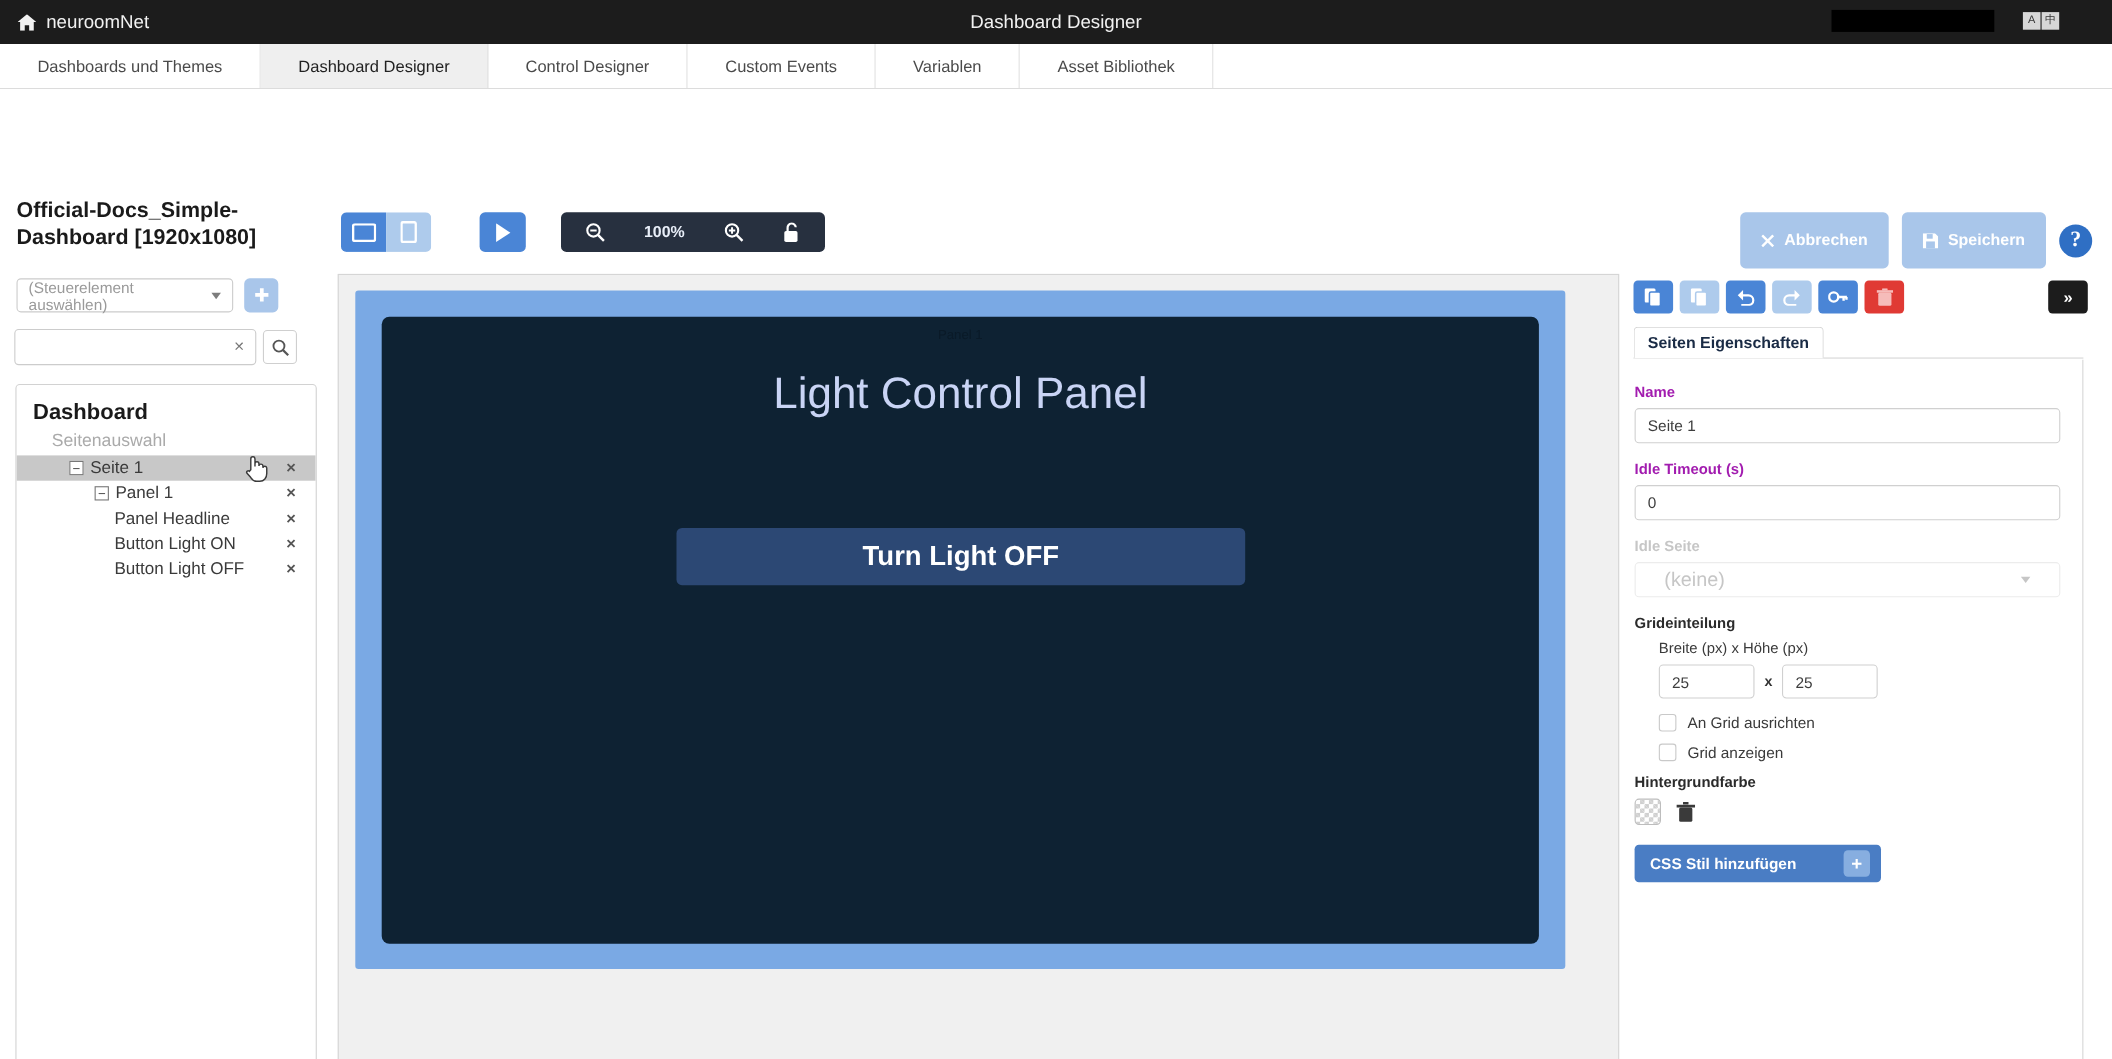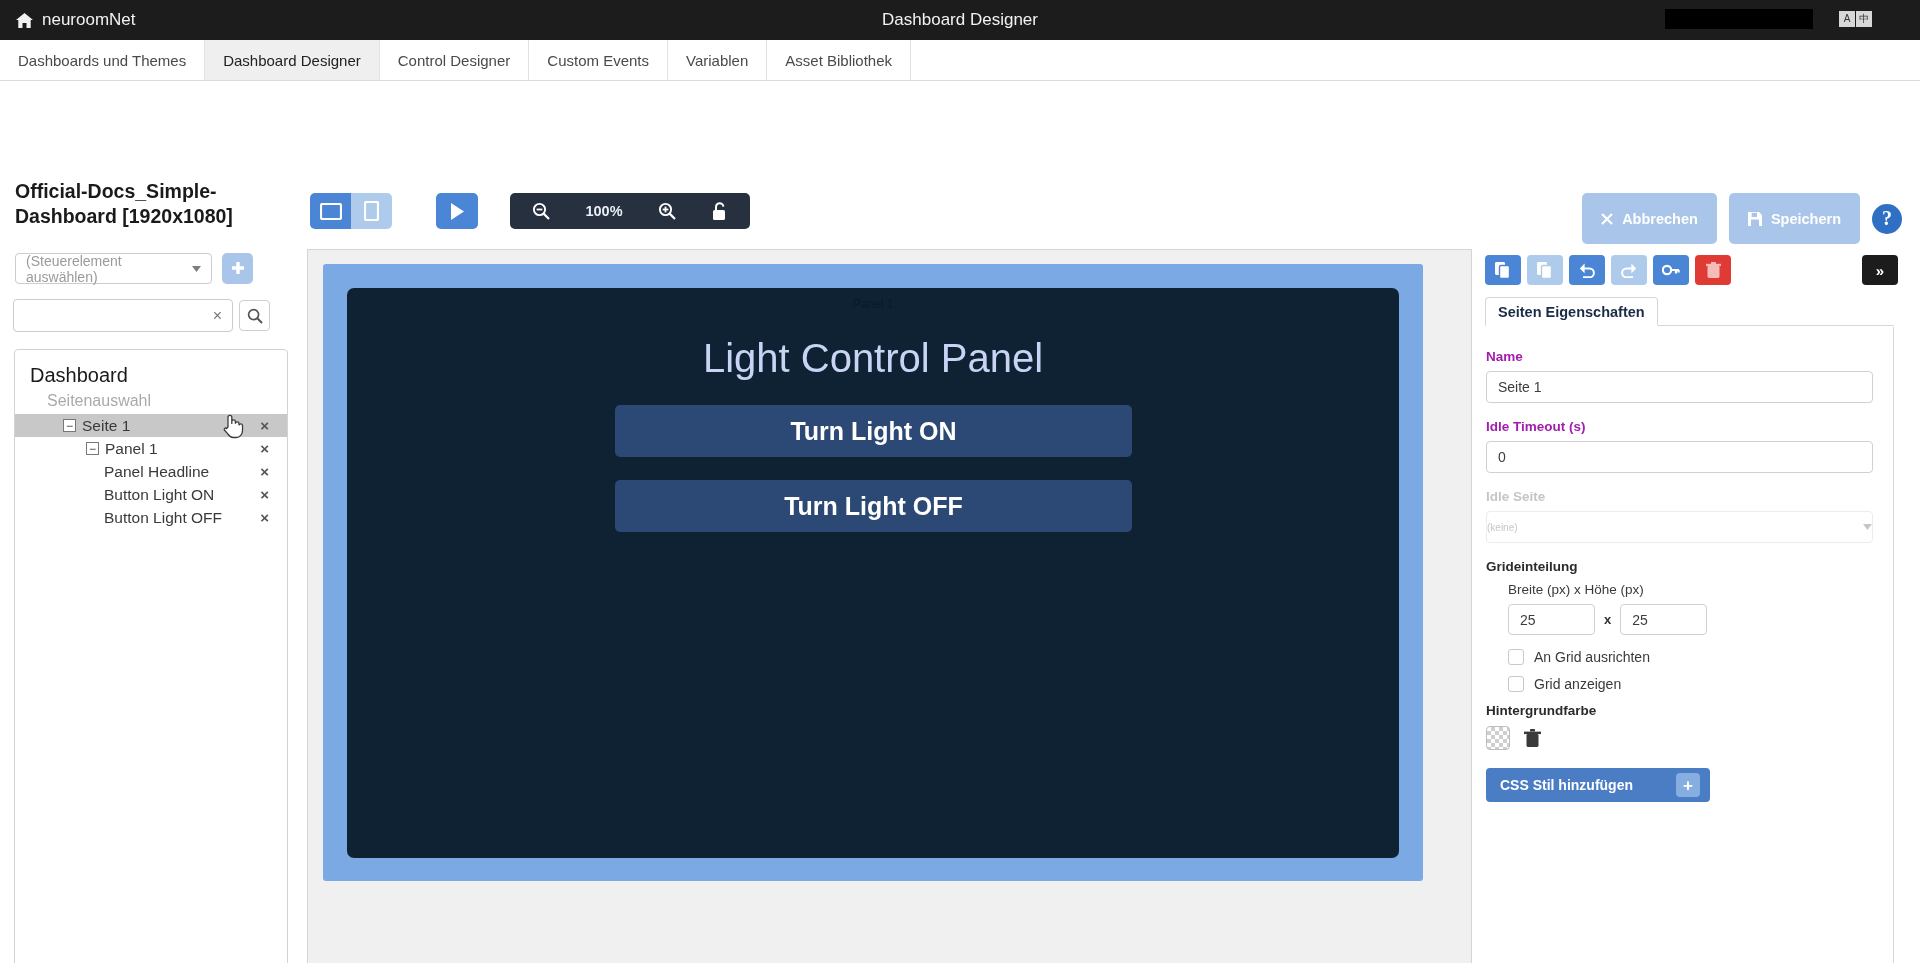--- a/index.html
+++ b/index.html
@@ -47,21 +47,21 @@
 
   
   .navtabs {
     height: 41px; width: 100%;
     background: #ffffff;
     border-bottom: 1px solid #dcdcdc;
     display: flex; align-items: stretch;
     font-size: 15px;
   }
   .navtab {
-    padding: 0 18px;
+    padding: 0 34px;
     display: flex; align-items: center;
     color: #4a4a4a;
     border-right: 1px solid #e2e2e2;
     cursor: pointer;
     white-space: nowrap;
   }
   .navtab.active { background: #efefef; color: #222; }
 
   
   .stage {
@@ -179,20 +179,21 @@
     position: absolute; left: 14px; top: 268px;
     width: 274px; height: 680px;
     border: 1px solid #d2d2d2; border-radius: 4px;
     background: #ffffff;
     padding: 14px 0 0 0;
     overflow: hidden;
   }
   .tree-root {
     font-size: 20px; color: #1a1a1a;
     padding: 0 0 5px 15px;
+    font-weight: bold;
   }
   .tree-sub {
     font-size: 16px; color: #aaaaaa;
     padding: 0 0 4px 32px;
   }
   .tree-item {
     position: relative;
     height: 23px;
     display: flex; align-items: center;
     font-size: 15.5px; color: #3a3a3a;
@@ -324,22 +325,22 @@
     padding: 0 11px;
     font-size: 14px; color: #3d3d3d;
     margin-bottom: 16px;
     cursor: text;
   }
   .fld-select {
     width: 100%; height: 32px;
     border: 1px solid #ececec; border-radius: 4px;
     background: #fff;
     display: flex; align-items: center; justify-content: space-between;
-    padding: 0 0;
-    font-size: 10px; color: #c6c6c6;
+    padding: 0 26px;
+    font-size: 18px; color: #c6c6c6;
     margin-bottom: 16px;
     cursor: pointer;
   }
   .sec-title {
     font-size: 13.5px; font-weight: bold; color: #2b2b2b;
     margin: 4px 0 8px 0;
   }
   .sub-label {
     font-size: 13.5px; color: #3a3a3a;
     margin: 0 0 7px 22px;
@@ -568,21 +569,20 @@
     <svg width="22" height="26" viewBox="0 0 22 26">
       <path fill="#ffffff" stroke="#3a3a3a" stroke-width="1.3" d="M6 14V4.2a1.9 1.9 0 0 1 3.8 0V11V8.6a1.8 1.8 0 0 1 3.6 0v2.1a1.8 1.8 0 0 1 3.6 0v1.6a1.8 1.8 0 0 1 3.5 0v5.1c0 3.9-2.4 7.1-6.3 7.1h-3c-2.6 0-3.9-1.3-5.4-3.6L2.4 17c-.7-1.2 1-2.7 2.2-1.5z"></path>
     </svg>
   </div>
 
   <div class="canvas-outer">
     <div class="canvas-page">
       <div class="canvas-panel">
         <div class="panel-label">Panel 1</div>
         <div class="panel-headline">Light Control Panel</div>
-        <div class="light-btn on">Turn Light ON</div>
         <div class="light-btn off">Turn Light OFF</div>
       </div>
     </div>
   </div>
 
   <div class="props-panel">
     <div class="props-toolbar">
       <div class="tb-btn tb-blue">
         <span>
           <svg width="16" height="17" viewBox="0 0 16 17">

